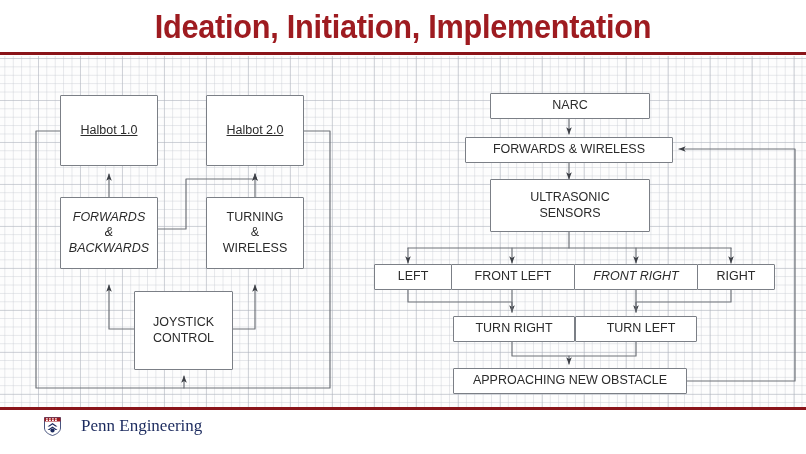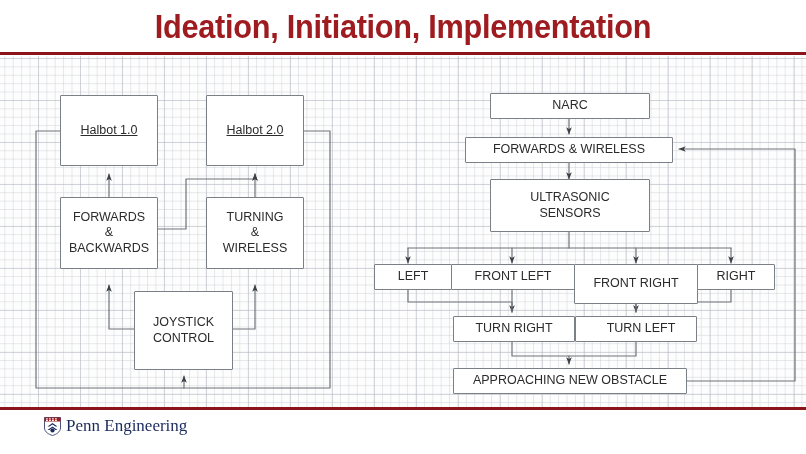--- a/index.html
+++ b/index.html
@@ -71,21 +71,21 @@
     color:#2b2b2b;
     line-height:1.22;
     white-space:pre-line;
     pointer-events:auto;
   }
   .n-title{ font-size:12.5px;text-decoration:underline; }
   .n-caps{ font-size:12.5px; }
   
   .footer{
     position:absolute;left:44px;top:416px;
-    display:flex;align-items:center;gap:5px;
+    display:flex;align-items:center;gap:20px;
   }
   .shield{
     width:17px;height:19px;display:block;
   }
   .brand{
     font-family:"Liberation Serif", serif;
     font-size:17px;
     color:#1b2a5e;
     letter-spacing:0px;
     white-space:nowrap;
@@ -148,21 +148,21 @@
 
         <path d="M687,381 L795,381 L795,149 L679,149" marker-end="url(#ah)"></path>
       </g>
     </svg>
   </div>
 
   <div class="node n-title" style="left:60px;top:95px;width:98px;height:71px;">Halbot 1.0</div>
 
   <div class="node n-title" style="left:206px;top:95px;width:98px;height:71px;text-align:right;">Halbot 2.0</div>
 
-  <div class="node n-caps" style="left:60px;top:197px;width:98px;height:72px;">FORWARDS
+  <div class="node n-caps" style="left:60px;top:197px;width:98px;height:72px;font-style:italic;">FORWARDS
 &amp;
 BACKWARDS</div>
 
   <div class="node n-caps" style="left:206px;top:197px;width:98px;height:72px;">TURNING
 &amp;
 WIRELESS</div>
 
   <div class="node n-caps" style="left:134px;top:291px;width:99px;height:79px;">JOYSTICK
 CONTROL</div>
 
@@ -170,21 +170,21 @@
 
   <div class="node n-caps" style="left:465px;top:137px;width:208px;height:26px;">FORWARDS &amp; WIRELESS</div>
 
   <div class="node n-caps" style="left:490px;top:179px;width:160px;height:53px;">ULTRASONIC
 SENSORS</div>
 
   <div class="node n-caps" style="left:374px;top:264px;width:78px;height:26px;">LEFT</div>
 
   <div class="node n-caps" style="left:451px;top:264px;width:124px;height:26px;">FRONT LEFT</div>
 
-  <div class="node n-caps" style="left:574px;top:264px;width:124px;height:40px;">FRONT RIGHT</div>
+  <div class="node n-caps" style="left:574px;top:264px;width:124px;height:26px;font-style:italic;">FRONT RIGHT</div>
 
   <div class="node n-caps" style="left:697px;top:264px;width:78px;height:26px;">RIGHT</div>
 
   <div class="node n-caps" style="left:453px;top:316px;width:122px;height:26px;">TURN RIGHT</div>
 
   <div class="node n-caps" style="left:575px;top:316px;width:122px;height:26px;padding-left:10px;">TURN LEFT</div>
 
   <div class="node n-caps" style="left:453px;top:368px;width:234px;height:26px;">APPROACHING NEW OBSTACLE</div>
 
   <div class="rule-bottom"></div>

